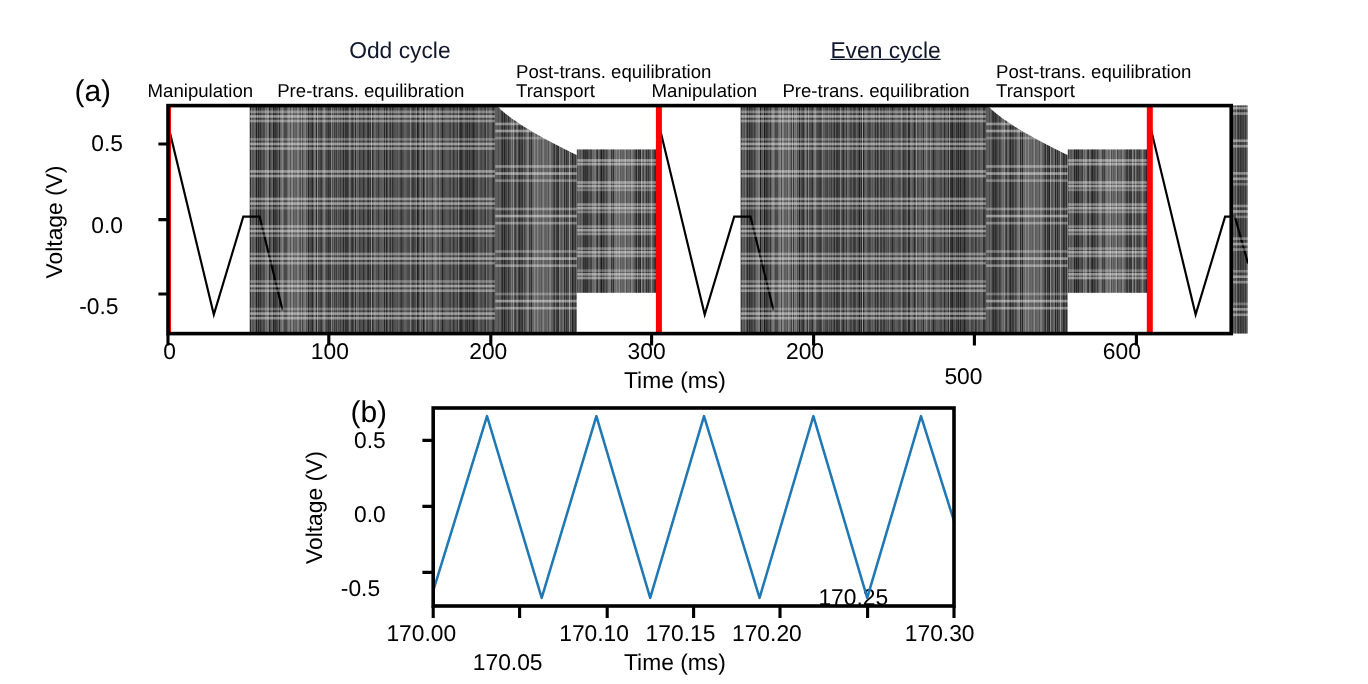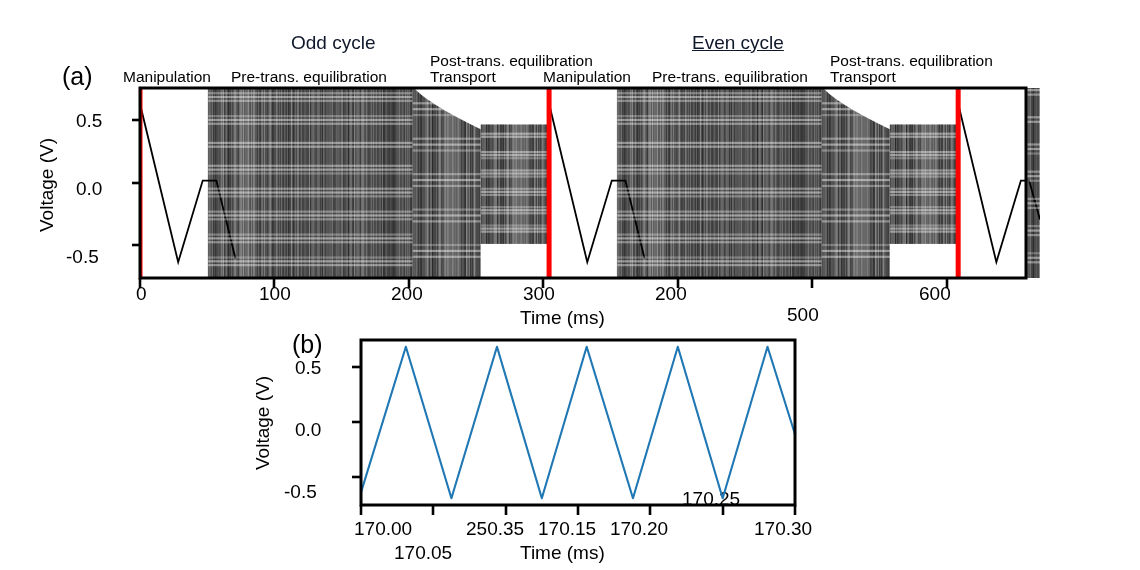--- a/index.html
+++ b/index.html
@@ -1489,23 +1489,23 @@
   </svg>
 
   <div class="abs txt panel-letter" style="left:292px;top:330px;">(b)</div>
 
   <div class="abs txt ylabel" style="left:252px;top:470px;transform:rotate(-90deg);">Voltage (V)</div>
 
   <div class="abs txt tick-label" style="left:295px;top:357px;">0.5</div>
   <div class="abs txt tick-label" style="left:295px;top:419px;">0.0</div>
   <div class="abs txt tick-label" style="left:284px;top:481px;">-0.5</div>
 
-  <div class="abs txt tick-label" style="left:322px;top:518px;margin-left:32px;">170.00</div>
+  <div class="abs txt tick-label" style="left:322px;top:518px;">170.00</div>
   <div class="abs txt tick-label" style="left:394px;top:542px;">170.05</div>
-  <div class="abs txt tick-label" style="left:466px;top:518px;">250.35</div>
+  <div class="abs txt tick-label" style="left:466px;top:518px;">170.10</div>
   <div class="abs txt tick-label" style="left:538px;top:518px;">170.15</div>
   <div class="abs txt tick-label" style="left:610px;top:518px;">170.20</div>
   <div class="abs txt tick-label" style="left:682px;top:488px;">170.25</div>
   <div class="abs txt tick-label" style="left:754px;top:518px;text-align:right;">170.30</div>
 
   <div class="abs txt axis-title" style="left:520px;top:542px;">Time (ms)</div>
 
   <svg class="abs" id="plot-b" width="434" height="165" style="left:361px;top:340px;">
       <polyline points="0.00,152.38 44.85,6.79 90.42,158.21 135.99,6.79 180.83,158.21 225.68,6.79 271.97,158.21 316.82,6.79 361.67,158.21 406.51,6.79 434.00,94.15" fill="none" stroke="#1f77b4" stroke-width="2.1" stroke-linejoin="round" stroke-linecap="round"></polyline>
     </svg>

